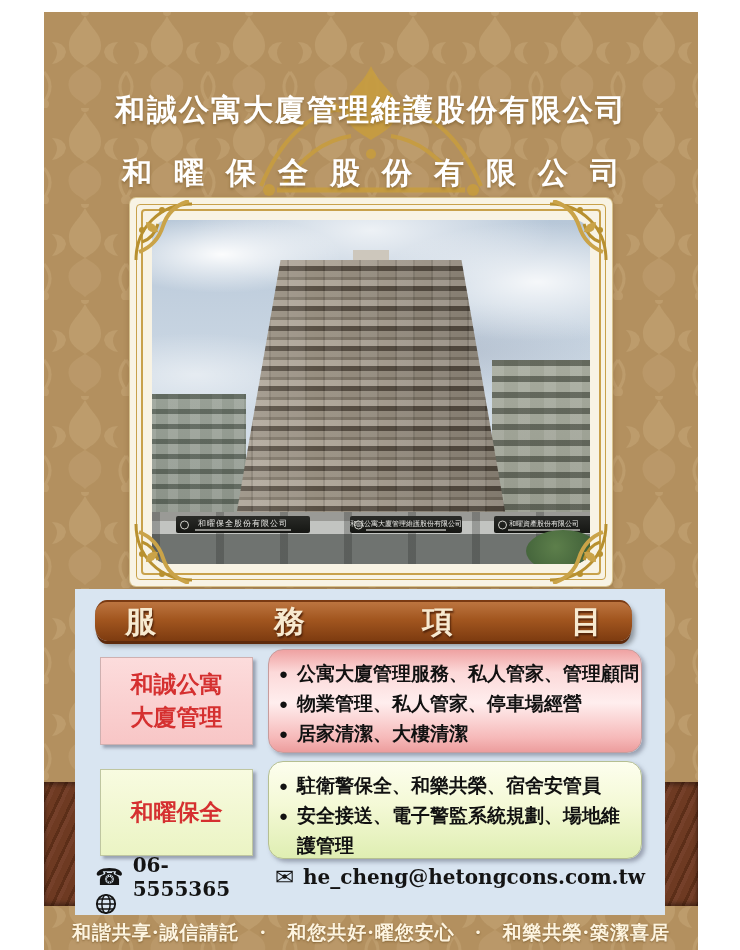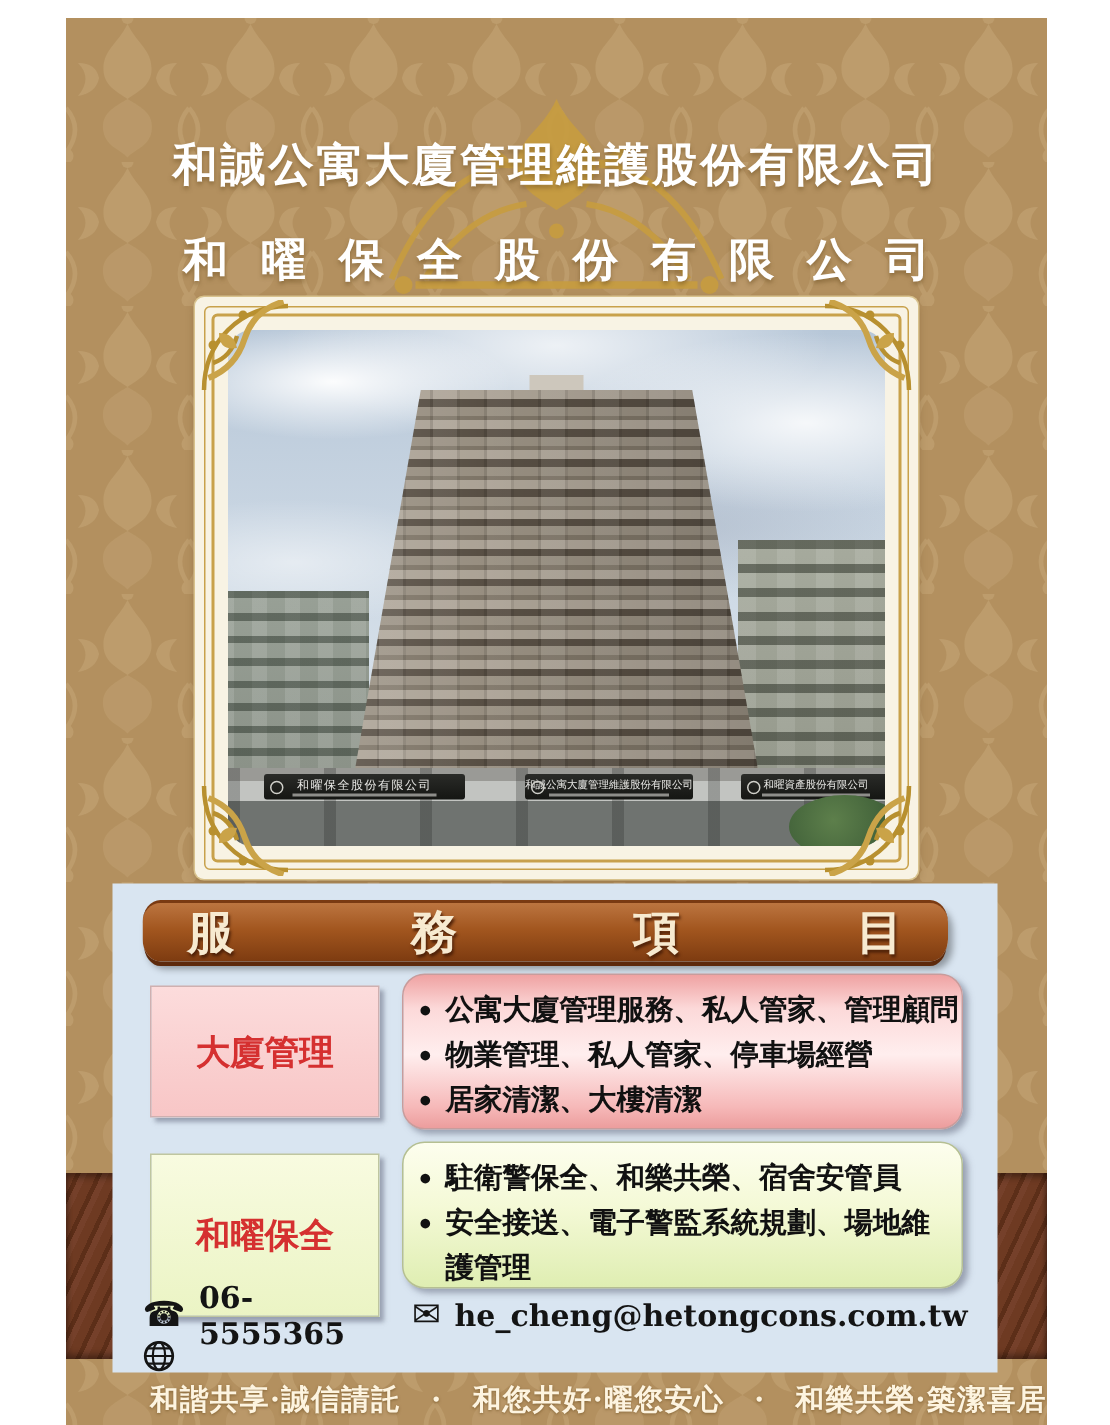--- a/index.html
+++ b/index.html
@@ -77,40 +77,40 @@
   .bar{position:absolute;left:20px;top:11px;width:537px;height:41px;border-radius:12px/15px;
     background:linear-gradient(180deg,#bc7540 0%,#a2561f 45%,#7d3b10 100%);
     border-top:2px solid #7a3a12;box-sizing:border-box;
     box-shadow:0 4px 0 -1px #5e2a0c, 3px 5px 5px rgba(0,0,0,.35);
     display:flex;align-items:center;justify-content:space-between;padding:0 30px;
     color:#f7ead0;font-size:31px;font-weight:bold;text-shadow:1px 2px 2px #4e2108;}
   .label-box{position:absolute;left:25px;width:153px;display:flex;flex-direction:column;
     align-items:center;justify-content:center;font-size:23px;font-weight:bold;color:#d53030;
     line-height:33px;box-shadow:3px 3px 3px rgba(100,105,125,.55);box-sizing:border-box;}
   .label-pink{top:68px;height:88px;background:linear-gradient(180deg,#fcdcdc,#f8c6c6);border:1px solid #cfb0b0;}
-  .label-green{top:180px;height:109px;background:linear-gradient(180deg,#f8fbe0,#ebf4c4);border:1px solid #bfc6a0;}
+  .label-green{top:180px;height:87px;background:linear-gradient(180deg,#f8fbe0,#ebf4c4);border:1px solid #bfc6a0;}
   .content-box{position:absolute;left:193px;width:374px;border-radius:15px;box-sizing:border-box;
     padding:9px 4px 0 10px;box-shadow:3px 3px 4px rgba(100,105,125,.55);}
   .content-pink{top:60px;height:104px;border:1px solid #c79c9c;
     background:linear-gradient(180deg,#efa2a2 0%,#fcd9d9 22%,#ffeeee 52%,#f6b9b9 86%,#ec9d9d 100%);}
   .content-green{top:172px;height:98px;border:1px solid #b5bf92;
     background:linear-gradient(180deg,#fdfeee 0%,#f4f9d6 45%,#dfeeb2 100%);}
   .li{display:flex;color:#111;font-size:19px;font-weight:bold;line-height:30px;white-space:nowrap;}
   .li.wrap{white-space:normal;}
   .li .blt{width:18px;flex:0 0 18px;font-size:15px;}
   
   .contact{position:absolute;left:20px;top:274px;width:550px;color:#141414;
     font-family:"DejaVu Serif", serif;font-weight:bold;font-size:20px;}
   .crow{display:flex;align-items:center;height:27px;}
   .cicon{font-size:23px;margin-right:9px;font-family:"DejaVu Sans", sans-serif;}
   .cgap{width:34px;}
   .globe{margin-right:9px;}
 
   
-  .tagline{position:absolute;left:0;top:908px;width:100%;z-index:2;text-align:right;
+  .tagline{position:absolute;left:0;top:908px;width:100%;z-index:2;text-align:center;
     color:#fdf4e0;font-family:"DejaVu Serif", serif;font-weight:bold;font-size:19px;letter-spacing:1px;
     text-shadow:0 1px 2px rgba(100,70,25,.6);}
 </style>
 </head>
 <body>
 
 <div class="canvas">
   <div class="flyer">
 
     <svg class="damask-bg" width="654" height="950">
@@ -237,20 +237,21 @@
 
     <div class="panel">
       <div class="bar">
         <span>服</span>
         <span>務</span>
         <span>項</span>
         <span>目</span>
       </div>
 
       <div class="label-box label-pink">
+        <div>和誠公寓</div>
         <div>大廈管理</div>
       </div>
       <div class="content-box content-pink">
         <div class="li">
           <span class="blt">●</span>
           <span>公寓大廈管理服務、私人管家、管理顧問</span>
         </div>
         <div class="li">
           <span class="blt">●</span>
           <span>物業管理、私人管家、停車場經營</span>

